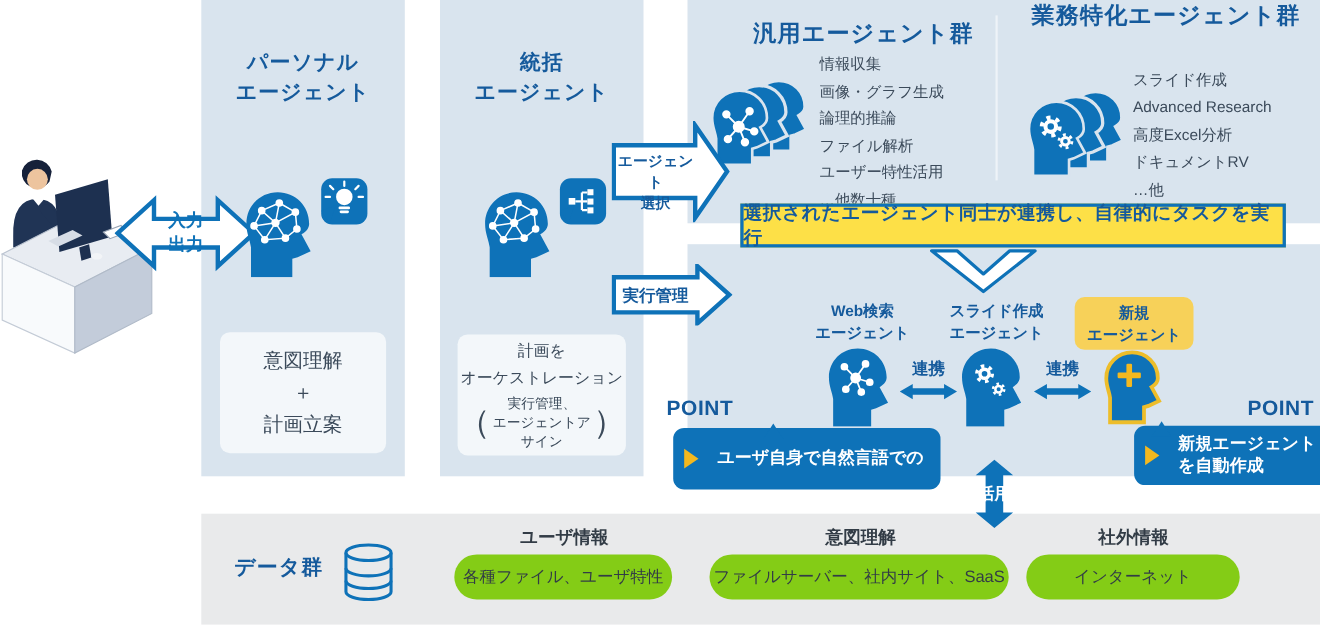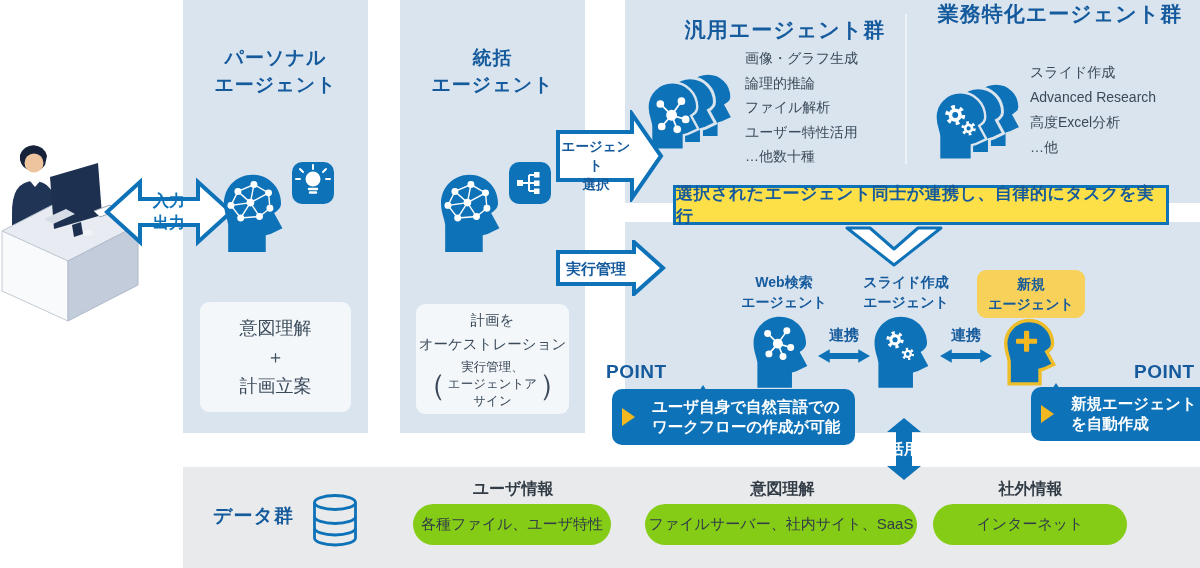--- a/index.html
+++ b/index.html
@@ -169,39 +169,41 @@
 
   <div class="panel" style="left:625px;top:0;width:575px;height:203px">
     <div class="gtitle" style="left:35px;top:16px;width:250px">汎用エージェント群</div>
     <svg class="abs" style="left:20px;top:62px;width:100px;height:98px" viewBox="0 0 135 112">
       <use href="#head-p" fill="#0e72b8" stroke="#d9e4ee" stroke-width="5" transform="translate(50,2) scale(0.78)"></use>
       <use href="#head-p" fill="#0e72b8" stroke="#d9e4ee" stroke-width="5" transform="translate(25,8) scale(0.80)"></use>
       <use href="#head-p" fill="#0e72b8" stroke="#d9e4ee" stroke-width="4" transform="translate(0,14) scale(0.82)"></use>
       <use href="#cluster" transform="translate(-4,18) scale(0.95)"></use>
     </svg>
     <div class="list" style="left:120px;top:46px">
+      <div>情報収集</div>
       <div>画像・グラフ生成</div>
       <div>論理的推論</div>
       <div>ファイル解析</div>
       <div>ユーザー特性活用</div>
       <div>…他数十種</div>
     </div>
     <div class="divider" style="left:280px;top:14px;height:150px"></div>
     <div class="gtitle" style="left:300px;top:0;width:270px">業務特化エージェント群</div>
     <svg class="abs" style="left:308px;top:72px;width:100px;height:98px" viewBox="0 0 135 112">
       <use href="#head-p" fill="#0e72b8" stroke="#d9e4ee" stroke-width="5" transform="translate(50,2) scale(0.78)"></use>
       <use href="#head-p" fill="#0e72b8" stroke="#d9e4ee" stroke-width="5" transform="translate(25,8) scale(0.80)"></use>
       <use href="#head-p" fill="#0e72b8" stroke="#d9e4ee" stroke-width="4" transform="translate(0,14) scale(0.82)"></use>
       <use href="#gear" transform="translate(30,48)"></use>
       <use href="#gear" transform="translate(48,66) scale(0.72)"></use>
     </svg>
     <div class="list" style="left:405px;top:60px;line-height:25px">
       <div>スライド作成</div>
       <div>Advanced Research</div>
       <div>高度Excel分析</div>
+      <div>ドキュメントRV</div>
       <div>…他</div>
     </div>
   </div>
 
   <div class="banner" style="left:673px;top:185px;width:496px;height:40px">選択されたエージェント同士が連携し、自律的にタスクを実行</div>
   <svg class="abs" style="left:842px;top:226px;width:104px;height:42px;z-index:3" viewBox="0 0 104 42">
     <polygon points="5,2 28,2 52,23 76,2 99,2 52,39" fill="#fff" stroke="#0e72b8" stroke-width="3" stroke-linejoin="round"></polygon>
   </svg>
 
   <div class="panel" style="left:625px;top:222px;width:575px;height:211px">
@@ -242,21 +244,20 @@
         </g>
     </svg>
   </div>
 
   <div class="pointlbl" style="left:606px;top:361px">POINT</div>
   <div class="pbubble" style="left:612px;top:389px;width:243px;height:56px">
     <span class="tail" style="left:82px"></span>
     <span class="yarrow"></span>
     <span>
       <span>ユーザ自身で自然言語での</span><br>
-      <span>ワークフローの作成が可能</span>
     </span>
   </div>
   <div class="pointlbl" style="left:1134px;top:361px">POINT</div>
   <div class="pbubble" style="left:1031px;top:387px;width:184px;height:54px">
     <span class="tail" style="left:16px"></span>
     <span class="yarrow"></span>
     <span>
       <span>新規エージェント</span><br>
       <span>を自動作成</span>
     </span>

